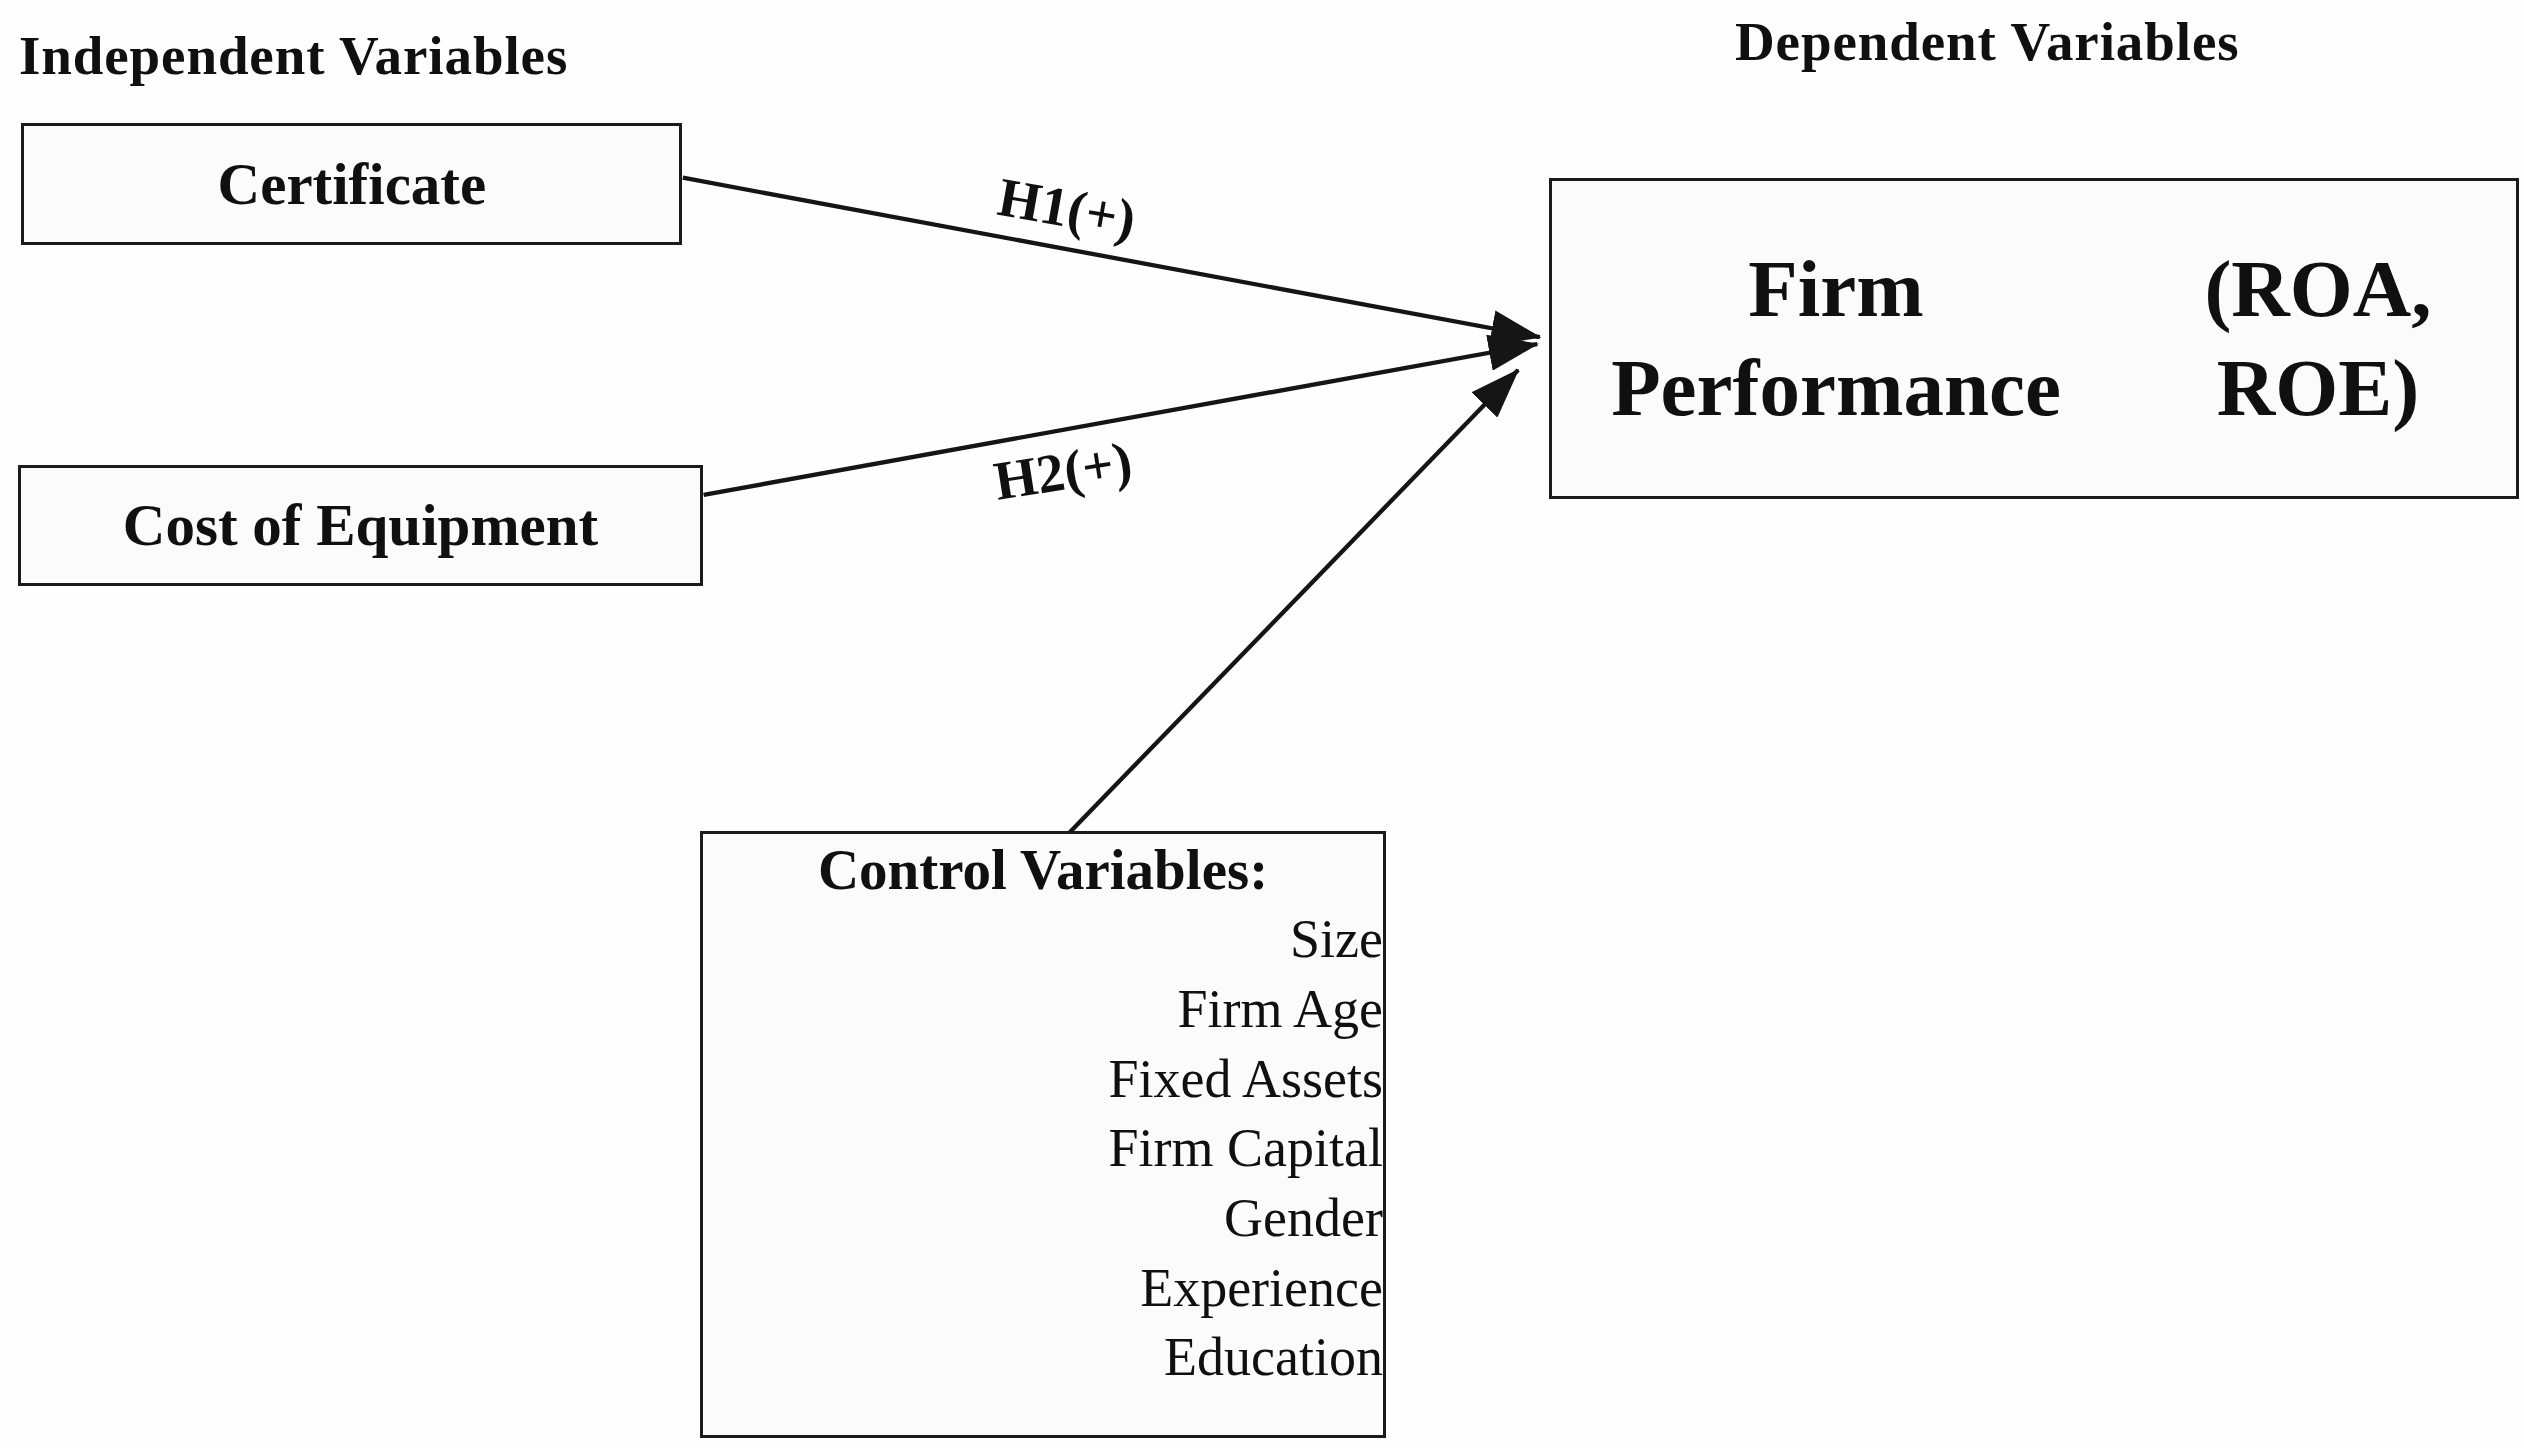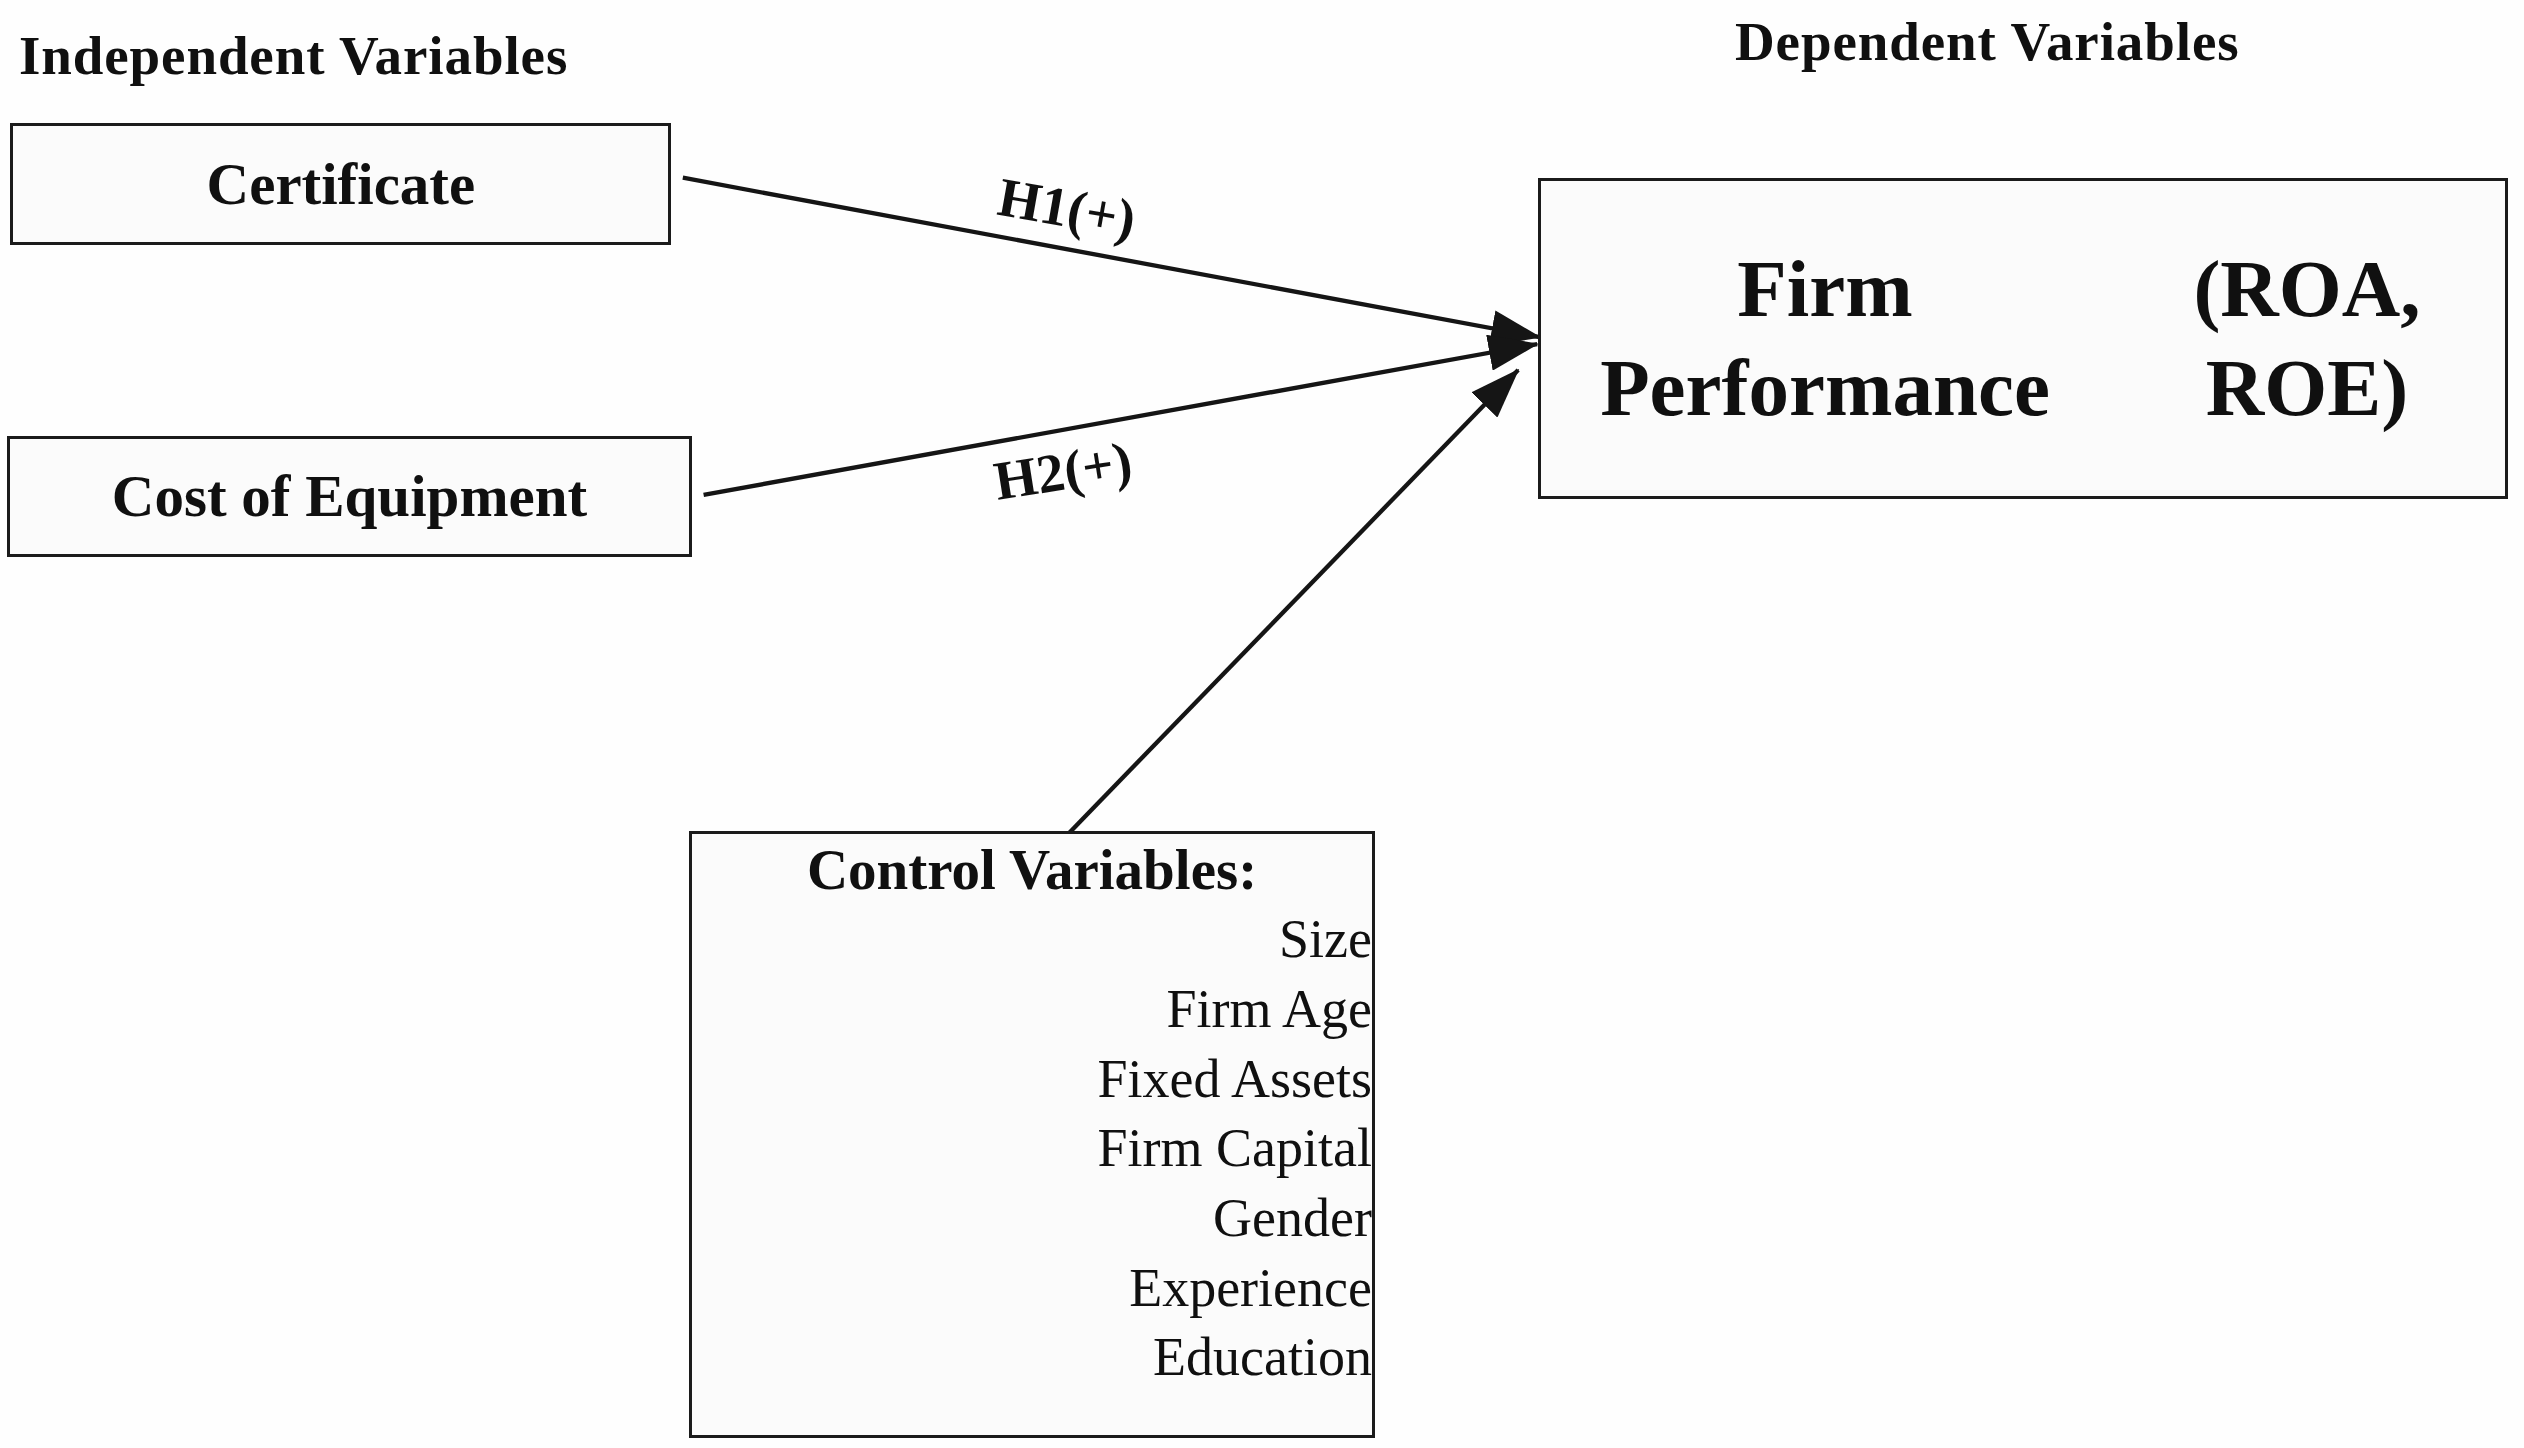--- a/index.html
+++ b/index.html
@@ -14,24 +14,25 @@
 
   .heading { position:absolute; font-weight:bold; font-size:55px; line-height:1.1; letter-spacing:0.9px; white-space:nowrap; }
   #h-ind { left:19px;  top:26px; }
   #h-dep { left:1735px; top:12px; }
 
   .box {
     position:absolute; box-sizing:border-box;
     background:#fbfbfb; border:3.5px solid #1b1b1b;
     display:flex; align-items:center; justify-content:center;
     text-align:center;
+    margin-left:11px;
   }
   #box-cert { left:10.4px; top:123px; width:661px; height:122px;
               font-size:59px; font-weight:bold; }
-  #box-cost { left:7px;  top:436px; width:685px; height:121px;
+  #box-cost { left:7px;  top:465px; width:685px; height:121px;
               font-size:59px; font-weight:bold; }
   #box-perf { left:1538px; top:178px; width:970px; height:321px;
               font-size:81px; font-weight:bold; flex-direction:row;
               line-height:1.22; }
   #box-control { left:689px; top:831px; width:686px; height:607px;
                  display:block; }
 
   .ctl-title { font-size:57px; font-weight:bold; text-align:center; line-height:1.25; }
   .ctl-item  { font-size:54px; text-align:right; line-height:1.29; }
 

